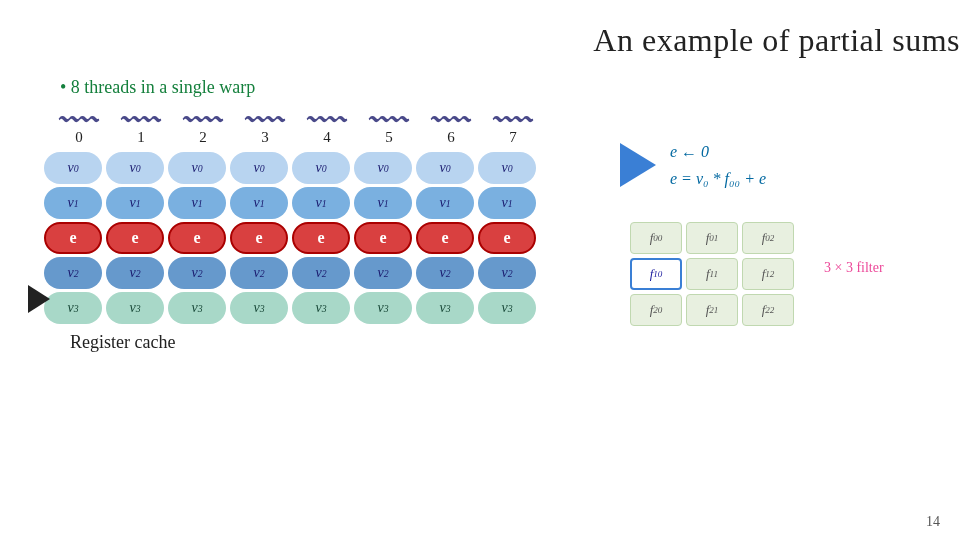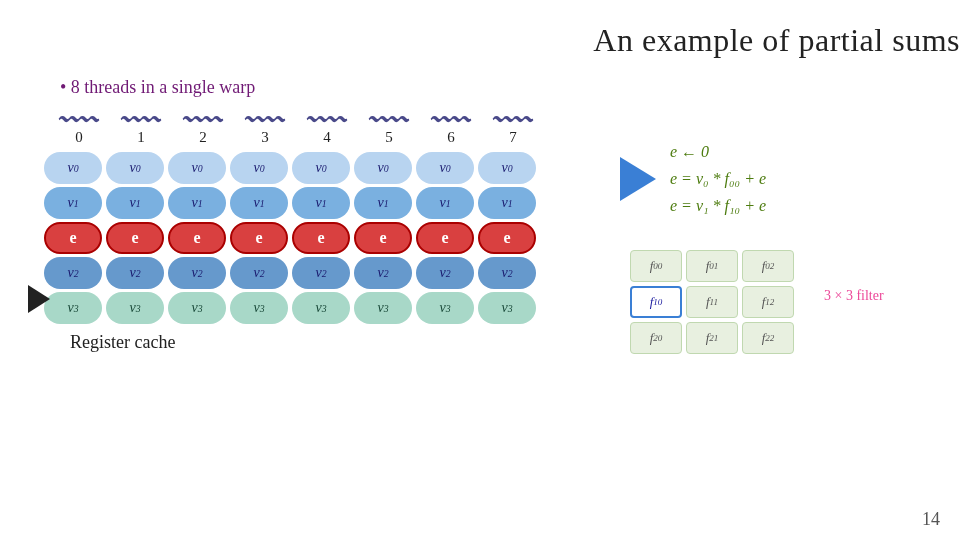--- a/index.html
+++ b/index.html
@@ -18,21 +18,21 @@
       font-weight: normal;
       padding-top: 22px;
       color: #222;
       letter-spacing: 0.5px;
     }
 
     .subtitle {
       font-size: 18px;
       margin-left: 60px;
       margin-top: 18px;
-      color: #701a75;
+      color: #15803d;
     }
 
     .main-content {
       display: flex;
       flex-direction: row;
       margin-top: 10px;
       padding-left: 30px;
     }
 
     .left-panel {
@@ -158,21 +158,21 @@
     .blue-arrow-big {
       width: 0;
       height: 0;
       border-top: 22px solid transparent;
       border-bottom: 22px solid transparent;
       border-left: 36px solid #3a7fd5;
     }
 
     .formula-lines {
       font-size: 16px;
-      color: #4d7c0f;
+      color: #0369a1;
       line-height: 1.7;
       font-style: italic;
     }
 
     .filter-grid {
       display: grid;
       grid-template-columns: repeat(3, 52px);
       grid-template-rows: repeat(3, 32px);
       gap: 4px;
     }
@@ -192,21 +192,21 @@
     .filter-cell.highlighted {
       background: #fff;
       border: 2px solid #3a7fd5;
       color: #1a1a9e;
     }
 
     .page-number {
       position: absolute;
       bottom: 10px;
       right: 20px;
-      font-size: 18px;
+      font-size: 14px;
       color: #555;
     }
 
     sub, sup {
       font-size: 0.7em;
     }
   </style>
 </head>
 <body>
 
@@ -413,21 +413,20 @@
 
   </div>
 
   <div class="right-panel">
 
     <div style="display:flex; align-items:center; gap:14px; margin-top:20px; margin-left:10px;">
       <div class="blue-arrow-big"></div>
       <div class="formula-lines">
         <div>e ← 0</div>
         <div>e = v₀ * f₀₀ + e</div>
-        <div>e = v₁ * f₁₀ + e</div>
       </div>
     </div>
 
     <div style="margin-top: 30px; margin-left: 20px; display:flex; align-items:flex-start; gap: 30px;">
       <div>
         <div class="filter-grid">
 
           <div class="filter-cell">
               <i>f</i>
               <sub>00</sub>

